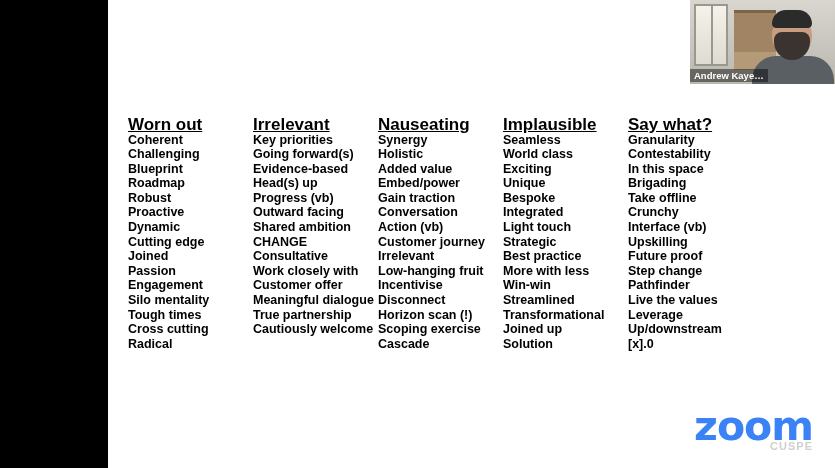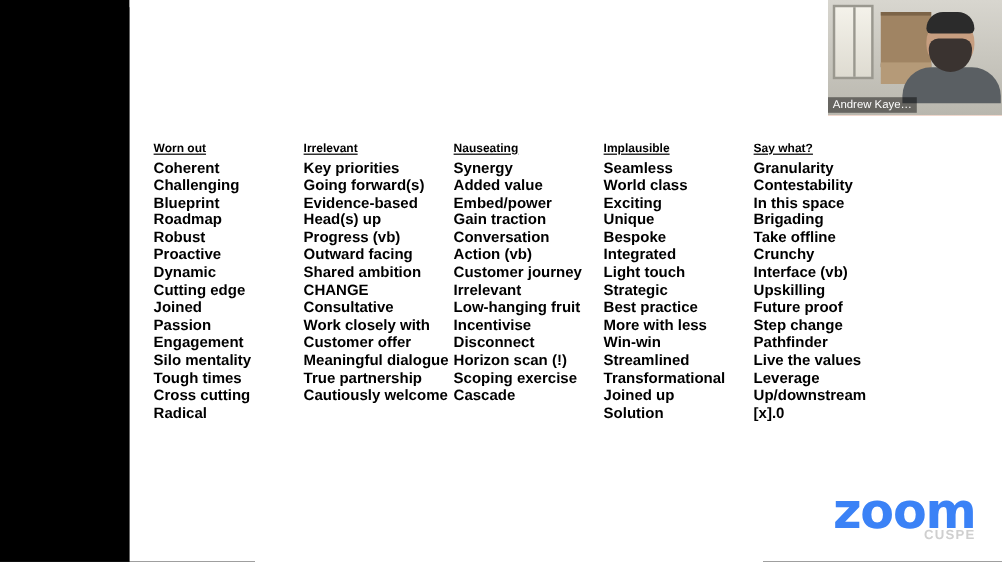--- a/index.html
+++ b/index.html
@@ -34,21 +34,21 @@
     width: 690px;
     display: flex;
     flex-direction: row;
     align-items: flex-start;
   }
   .column {
     width: 125px;
     margin-right: 0px;
   }
   .col-head {
-    font-size: 10px;
+    font-size: 17px;
     font-weight: bold;
     color: #000000;
     text-decoration: underline;
     line-height: 14.5px;
     margin-bottom: 0px;
     white-space: nowrap;
   }
   .col-item {
     font-size: 12.5px;
     font-weight: bold;
@@ -74,23 +74,24 @@
     font-size: 11px;
     font-weight: bold;
     color: #cfcfcf;
     letter-spacing: 1px;
   }
   .video-tile {
     position: absolute;
     right: 0px;
     top: 0px;
     width: 145px;
-    height: 96px;
+    height: 84px;
     background: #c2410c;
     overflow: hidden;
+    font-weight: bold;
   }
   .vt-wall {
     position: absolute;
     inset: 0;
     background: linear-gradient(180deg, #d8d6cf 0%, #c9c7bf 48%, #b9b7ae 100%);
   }
   .vt-window {
     position: absolute;
     left: 4px;
     top: 4px;
@@ -229,20 +230,21 @@
         <div class="col-item">Work closely with</div>
         <div class="col-item">Customer offer</div>
         <div class="col-item">Meaningful dialogue</div>
         <div class="col-item">True partnership</div>
         <div class="col-item">Cautiously welcome</div>
       </div>
 
       <div class="column">
         <div class="col-head">Nauseating</div>
         <div class="col-item">Synergy</div>
+        <div class="col-item">Holistic</div>
         <div class="col-item">Added value</div>
         <div class="col-item">Embed/power</div>
         <div class="col-item">Gain traction</div>
         <div class="col-item">Conversation</div>
         <div class="col-item">Action (vb)</div>
         <div class="col-item">Customer journey</div>
         <div class="col-item">Irrelevant</div>
         <div class="col-item">Low-hanging fruit</div>
         <div class="col-item">Incentivise</div>
         <div class="col-item">Disconnect</div>

